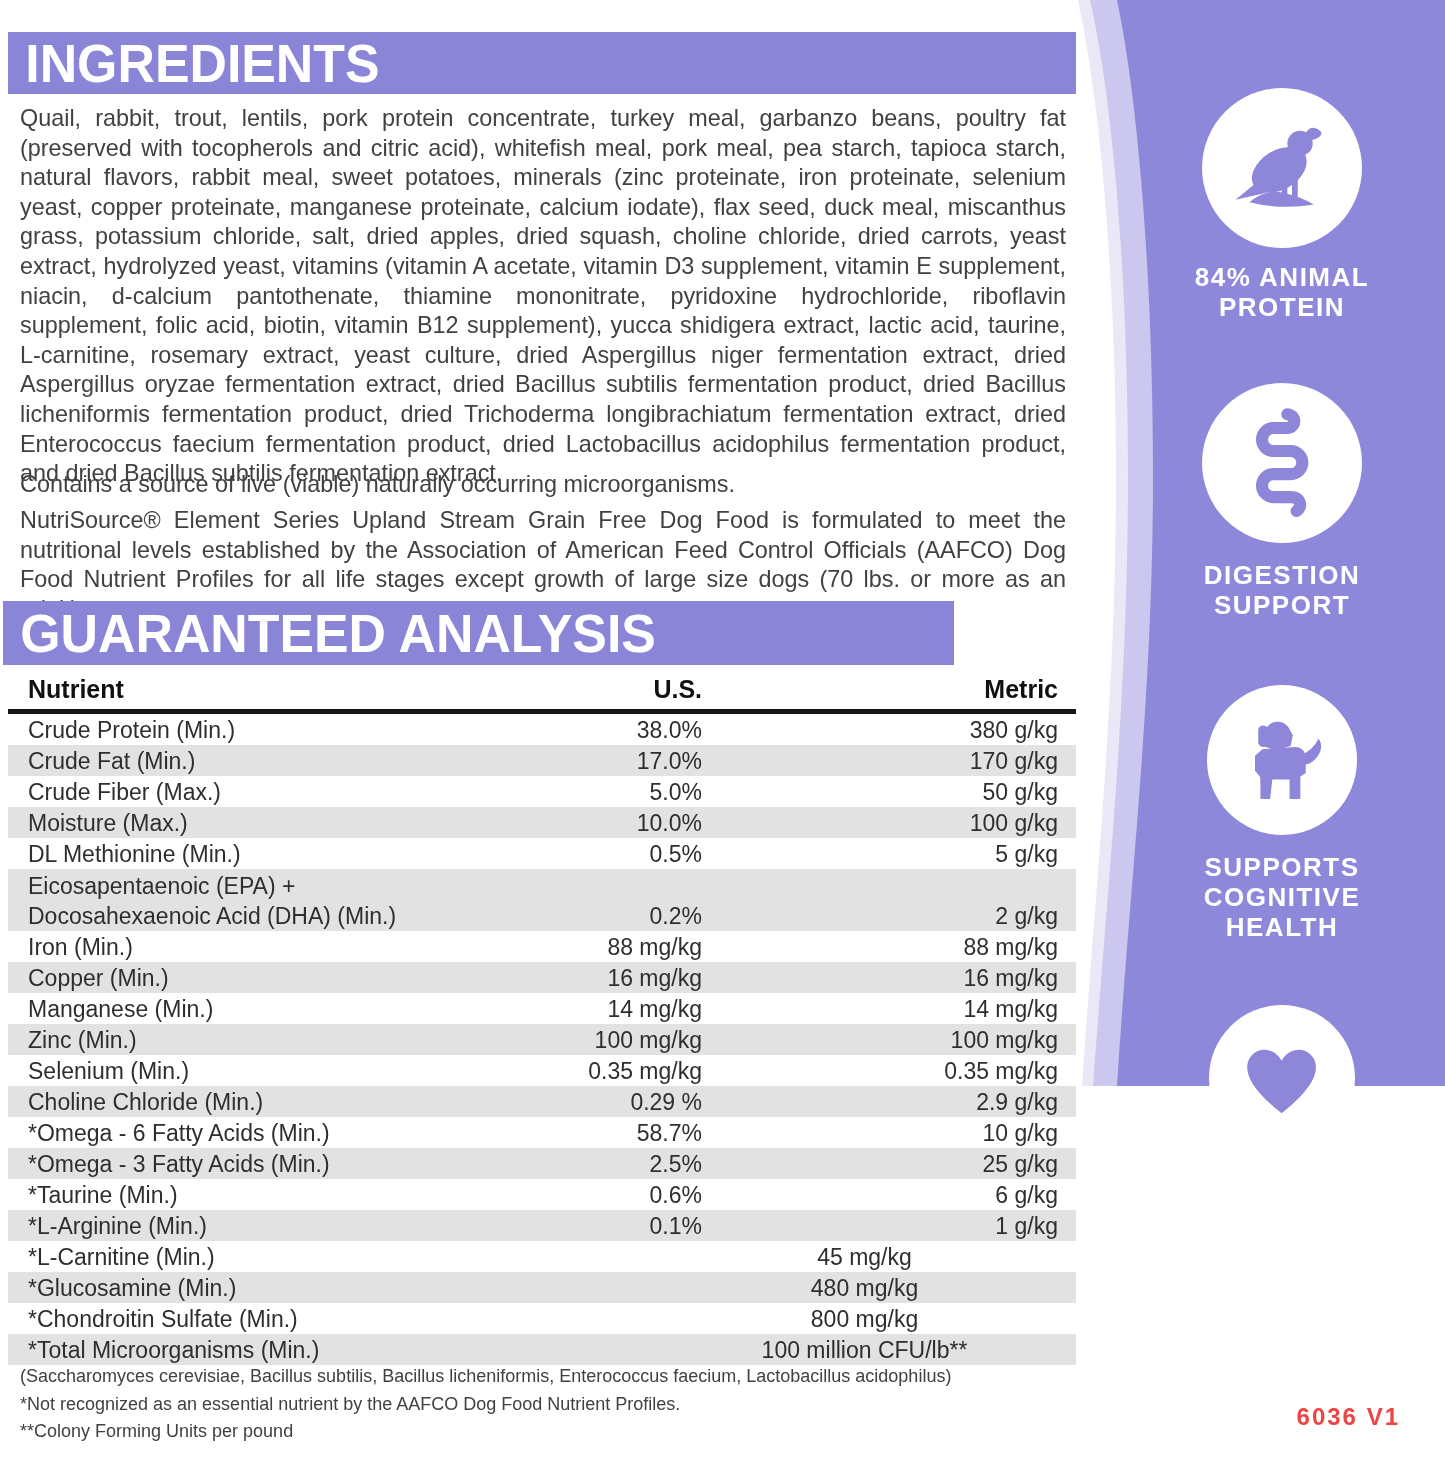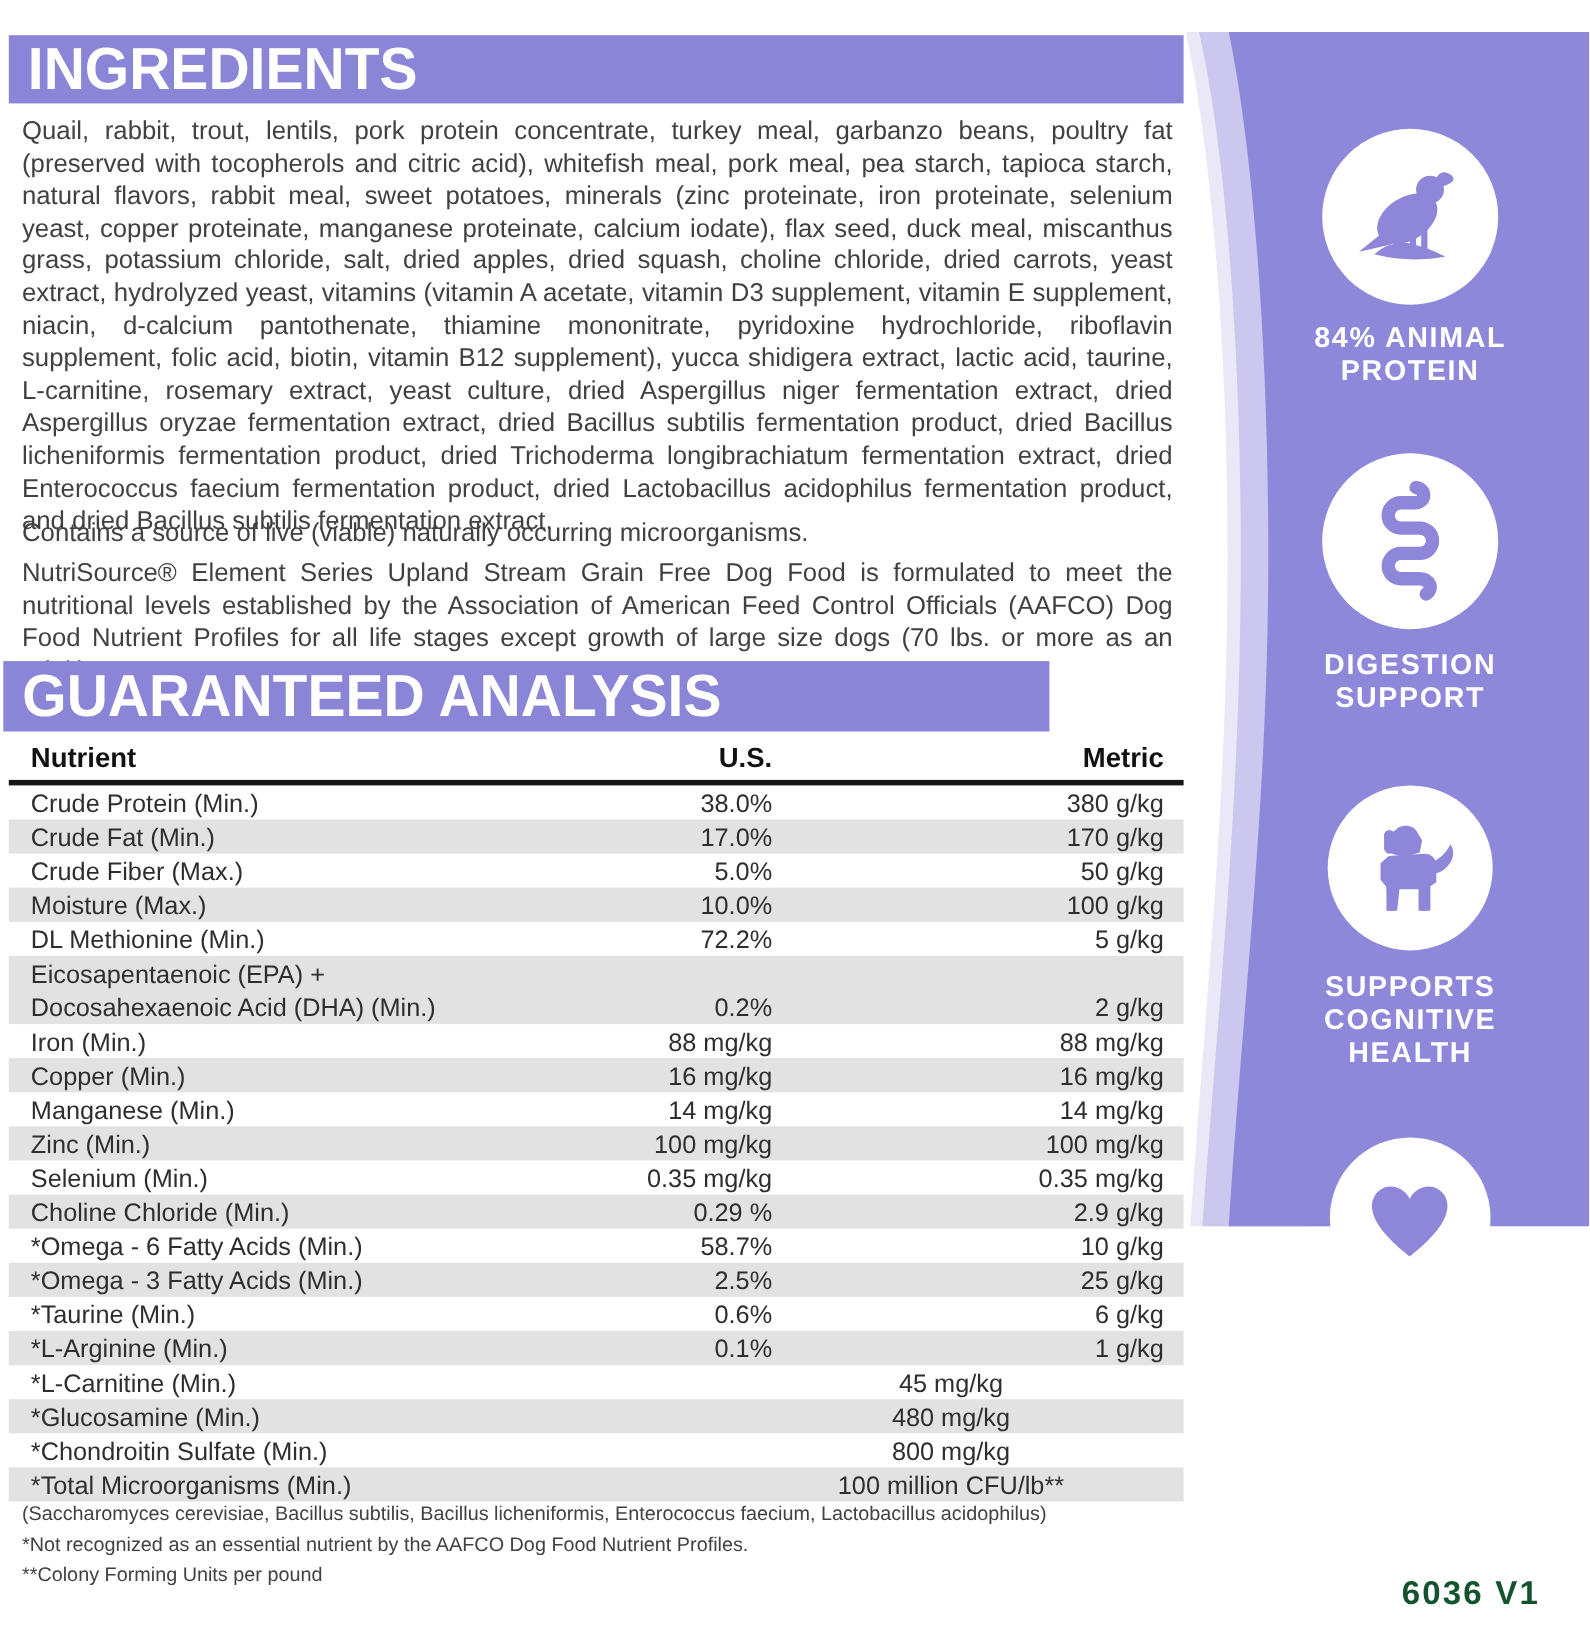--- a/index.html
+++ b/index.html
@@ -41,42 +41,42 @@
   .cell-us{flex:0 0 214px;text-align:right;line-height:30px;}
   .cell-metric{flex:1;text-align:right;padding-right:18px;line-height:30px;}
   .cell-merged{flex:1;text-align:center;padding-left:165px;line-height:30px;}
   .ga-head .cell-nutrient{white-space:nowrap;}
   
   .footnote{position:absolute;left:20px;width:1050px;color:#414141;font-size:18px;line-height:25px;}
   #footnote-species{top:1364px;}
   #footnote-aafco{top:1392px;}
   #footnote-cfu{top:1419px;}
   
-  #sidebar{position:absolute;left:1060px;top:0;width:385px;height:1086px;margin-top:29px;}
+  #sidebar{position:absolute;left:1060px;top:0;width:385px;height:1086px;}
   #sidebar svg.bg{position:absolute;left:0;top:0;width:100%;height:100%;}
   .badge-circle{
     position:absolute;background:#ffffff;border-radius:50%;
     display:flex;align-items:center;justify-content:center;
   }
   .badge-circle svg{width:72%;height:72%;}
   .badge-label{
     position:absolute;left:52px;width:340px;text-align:center;color:#ffffff;
     font-size:26px;font-weight:bold;letter-spacing:1.5px;line-height:30px;white-space:pre-line;
   }
   #badge1-circle{left:142px;top:88px;width:160px;height:160px;}
   #badge1-label{top:262px;}
   #badge2-circle{left:142px;top:383px;width:160px;height:160px;}
   #badge2-label{top:560px;}
   #badge3-circle{left:147px;top:685px;width:150px;height:150px;}
   #badge3-label{top:852px;}
   #badge4-circle{left:149px;top:1005px;width:146px;height:146px;}
   #badge4-label{top:1166px;line-height:31px;}
   #sidebar-code{
-    position:absolute;right:45px;top:1403px;color:#14532d;
-    font-size:30px;font-weight:bold;letter-spacing:2px;
+    position:absolute;right:45px;top:1403px;color:#ef4444;
+    font-size:24px;font-weight:bold;letter-spacing:2px;
   }
 </style>
 </head>
 <body>
 
 <div id="page">
 
   <div class="title-bar" id="ingredients-bar">
     <div class="bar-title">INGREDIENTS</div>
   </div>
@@ -110,21 +110,21 @@
         <div class="cell-us">5.0%</div>
         <div class="cell-metric">50 g/kg</div>
       </div>
       <div class="ga-row">
         <div class="cell-nutrient">Moisture (Max.)</div>
         <div class="cell-us">10.0%</div>
         <div class="cell-metric">100 g/kg</div>
       </div>
       <div class="ga-row">
         <div class="cell-nutrient">DL Methionine (Min.)</div>
-        <div class="cell-us">72.2%</div>
+        <div class="cell-us">0.5%</div>
         <div class="cell-metric">5 g/kg</div>
       </div>
       <div class="ga-row tall">
         <div class="cell-nutrient">Eicosapentaenoic (EPA) +
 Docosahexaenoic Acid (DHA) (Min.)</div>
         <div class="cell-us">0.2%</div>
         <div class="cell-metric">2 g/kg</div>
       </div>
       <div class="ga-row">
         <div class="cell-nutrient">Iron (Min.)</div>

